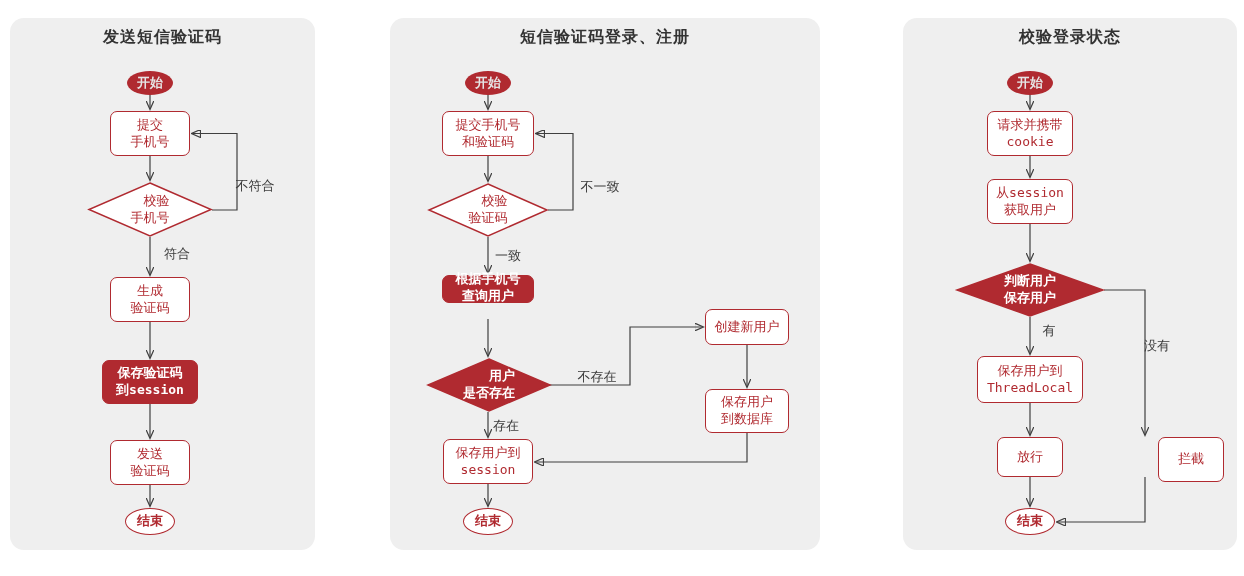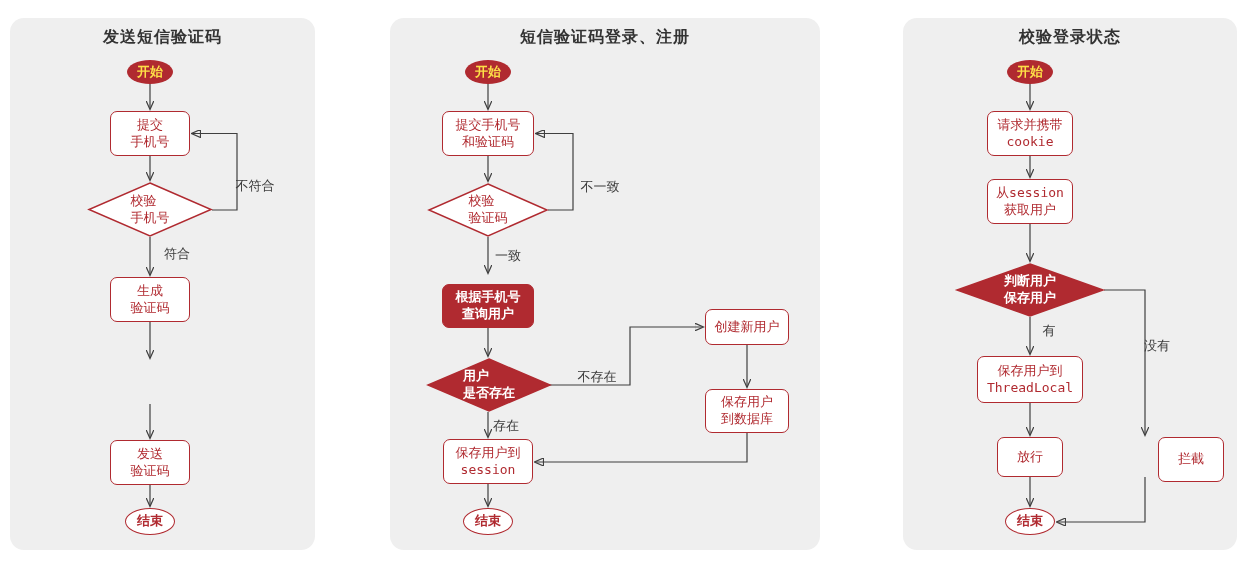--- a/index.html
+++ b/index.html
@@ -12,28 +12,28 @@
               font-size:16px; font-weight:600; color:#333; letter-spacing:1px; }
   .edges { position:absolute; left:0; top:0; }
   .edges path { stroke:var(--edge); stroke-width:1.2; fill:none; }
   .arrowhead { fill:var(--edge); }
   .node { position:absolute; display:flex; align-items:center; justify-content:center;
           text-align:center; white-space:pre-line; font-family:"DejaVu Sans Mono", monospace;
           font-size:13px; line-height:1.3; color:var(--red); }
   .rect { background:#fff; border:1.5px solid var(--red); border-radius:7px; }
   .rect.filled { background:var(--red); color:#fff; font-weight:bold; }
   .terminal { border-radius:50%; font-weight:bold; }
-  .terminal.start { background:var(--red); color:#fde047; }
+  .terminal.start { background:var(--red); color:#e5e5e5;margin-top:11px; }
   .terminal.end { background:#fff; border:1.5px solid var(--red); color:var(--red); }
   .diamond { position:absolute; }
   .diamond svg { position:absolute; left:0; top:0; overflow:visible; }
   .diamond polygon { fill:#fff; stroke:var(--red); stroke-width:1.5; }
   .diamond.filled polygon { fill:var(--red); }
   .dtext { position:absolute; inset:0; display:flex; align-items:center; justify-content:center;
-           text-align:left; white-space:pre-line; font-family:"DejaVu Sans Mono", monospace;
+           text-align:right; white-space:pre-line; font-family:"DejaVu Sans Mono", monospace;
            font-size:13px; line-height:1.3; color:var(--red); }
   .diamond.filled .dtext { color:#fff; font-weight:bold; }
   .edge-label { position:absolute; transform:translate(-50%,-50%); white-space:nowrap;
                 font-family:"DejaVu Sans Mono", monospace; font-size:13px; color:#3c3c3c; }
 </style>
 </head>
 <body>
 
 <div class="stage">
 
@@ -67,20 +67,22 @@
       <span class="dtext">校验
 手机号</span>
     </div>
 
     <div class="edge-label" style="left:245px; top:168px;">不符合</div>
     <div class="edge-label" style="left:167px; top:236px;">符合</div>
 
     <div class="node rect" style="left:100px; top:259px; width:80px; height:45px;">生成
 验证码</div>
 
+    <div class="node rect filled" style="left:92px; top:342px; width:96px; height:44px;">保存验证码
+到session</div>
 
     <div class="node rect" style="left:100px; top:422px; width:80px; height:45px;">发送
 验证码</div>
 
     <div class="node terminal end" style="left:115px; top:490px; width:50px; height:27px;">结束</div>
   </section>
 
   <section class="panel" style="left:390px; top:18px; width:430px; height:532px;">
     <h2 class="fc-title">短信验证码登录、注册</h2>
 
@@ -111,21 +113,21 @@
       <svg width="120" height="54" viewBox="0 0 120 54">
         <polygon points="60,1 119,27 60,53 1,27"></polygon>
       </svg>
       <span class="dtext">校验
 验证码</span>
     </div>
 
     <div class="edge-label" style="left:210px; top:169px;">不一致</div>
     <div class="edge-label" style="left:118px; top:238px;">一致</div>
 
-    <div class="node rect filled" style="left:52px; top:266px; width:92px; height:44px;">根据手机号
+    <div class="node rect filled" style="left:52px; top:257px; width:92px; height:28px;font-family:Liberation Mono, monospace;">根据手机号
 查询用户</div>
 
     <div class="diamond filled" style="left:37px; top:340px; width:124px; height:54px;">
       <svg width="124" height="54" viewBox="0 0 124 54">
         <polygon points="62,1 123,27 62,53 1,27"></polygon>
       </svg>
       <span class="dtext">用户
 是否存在</span>
     </div>
 

